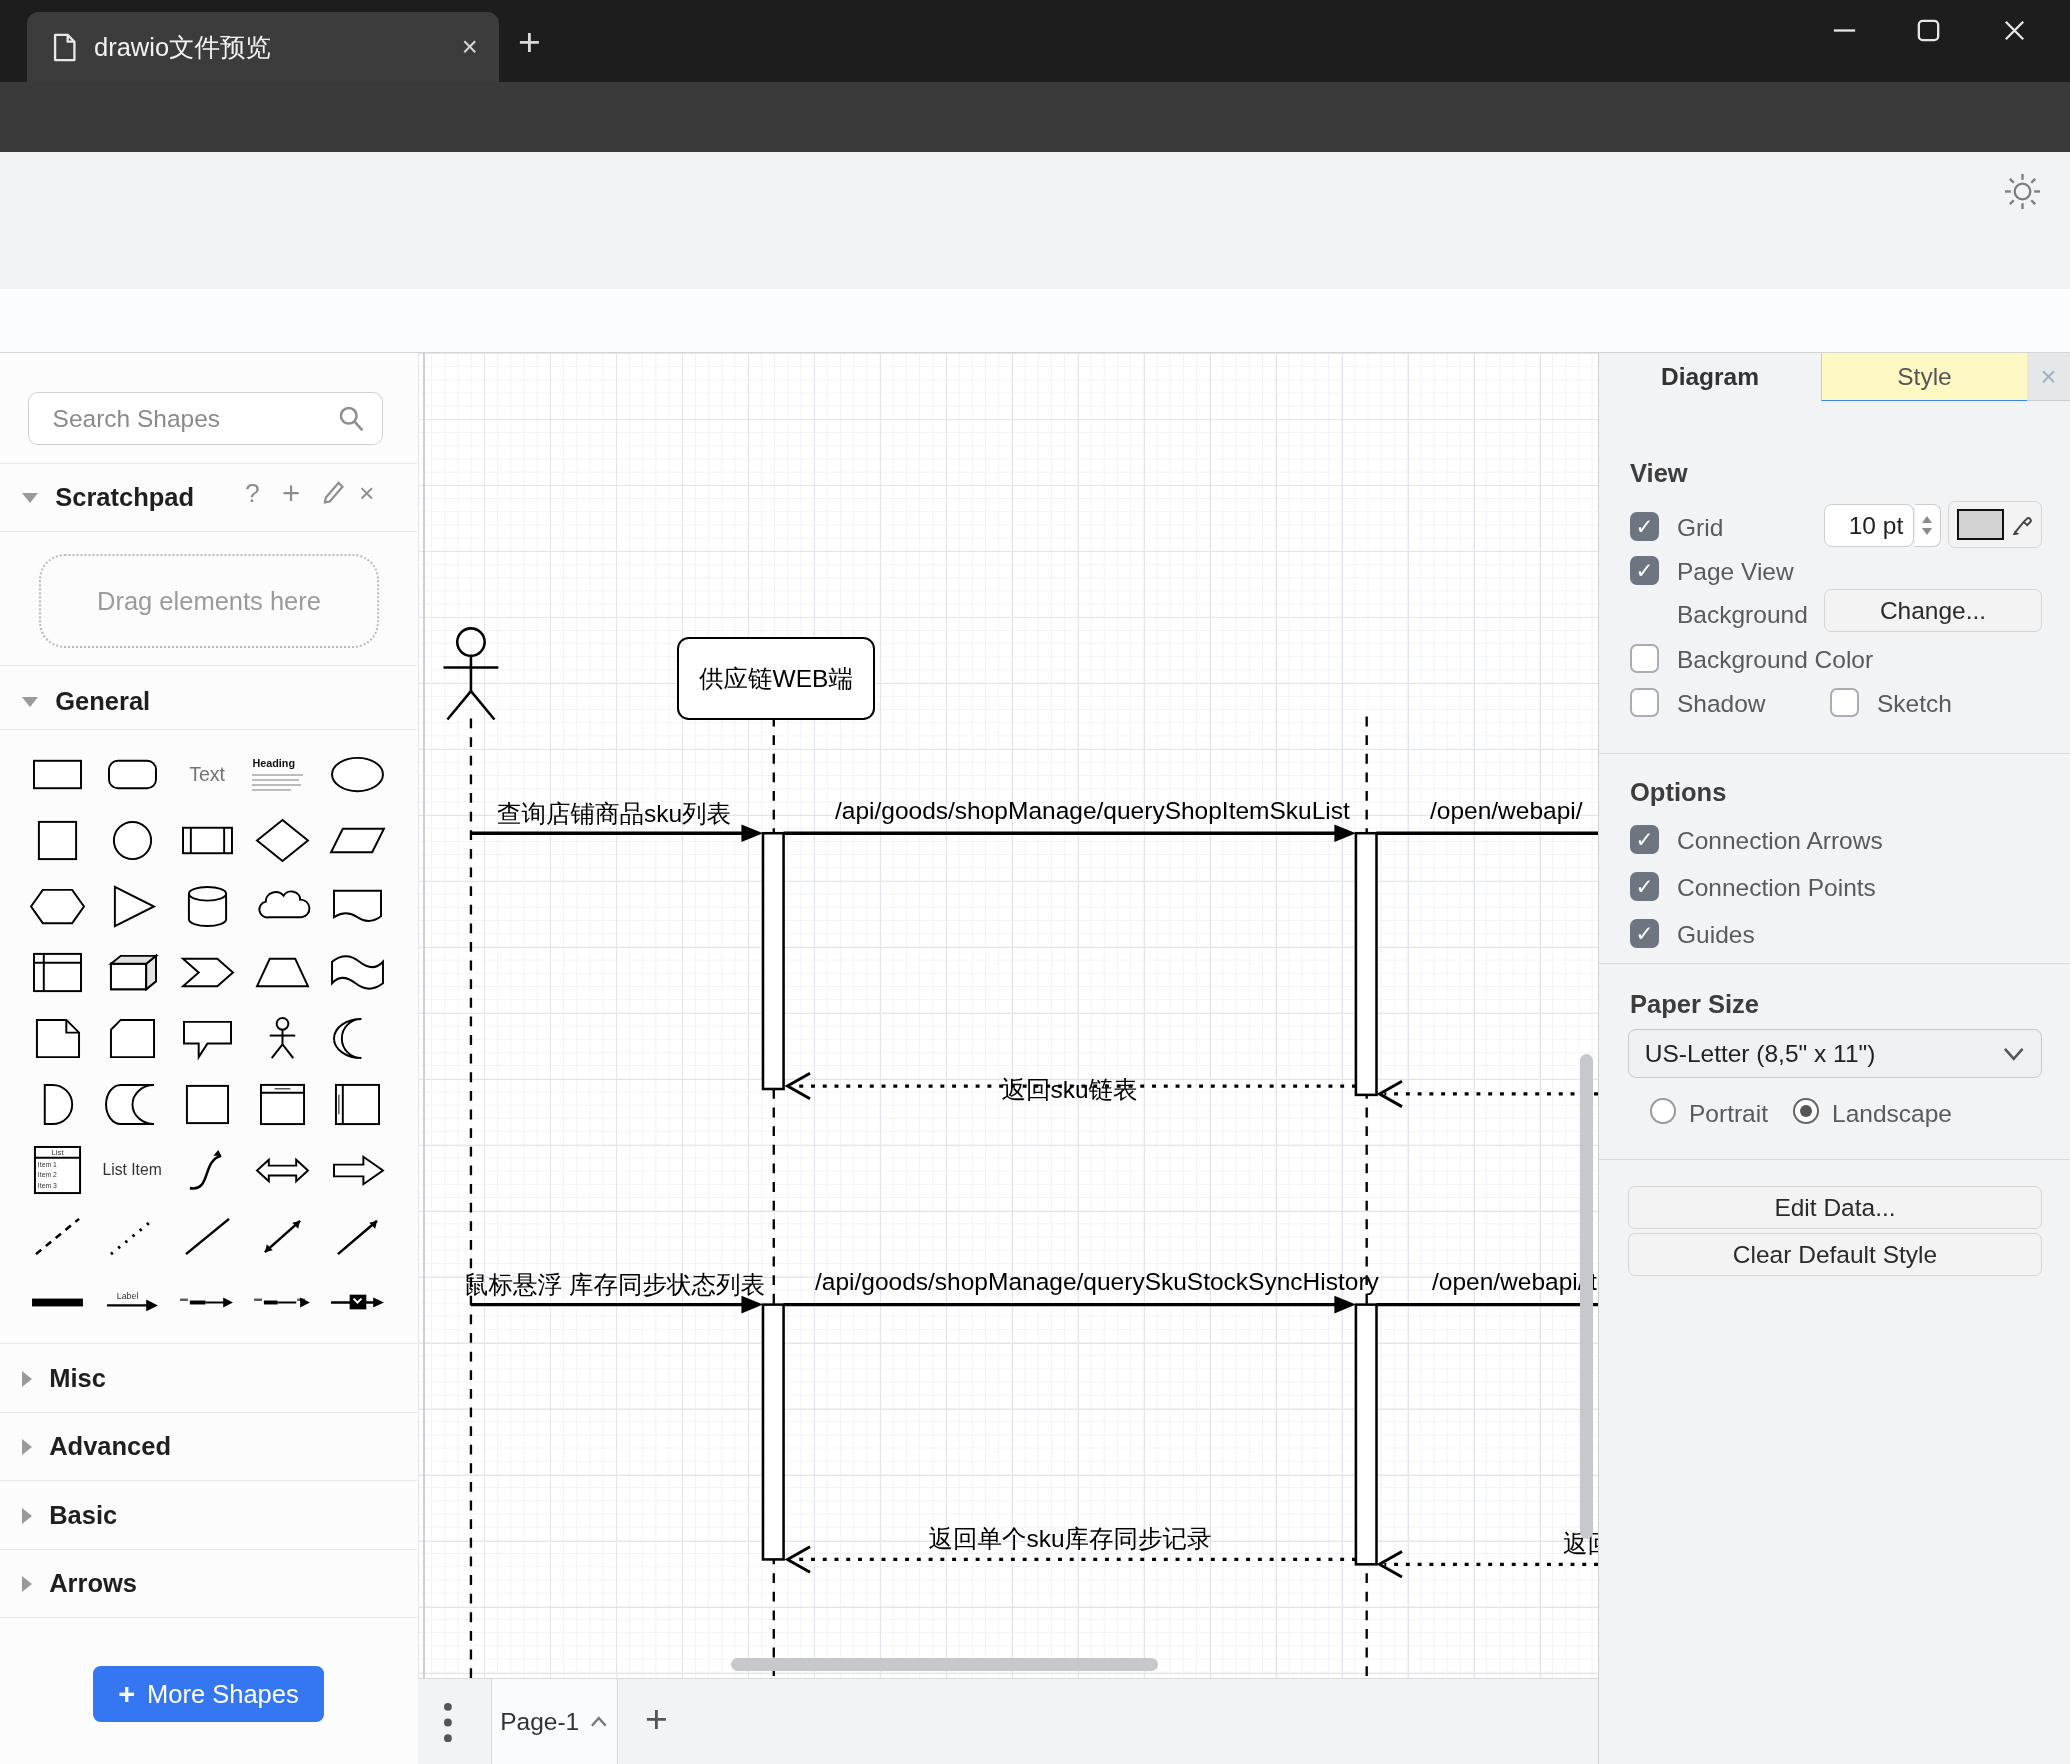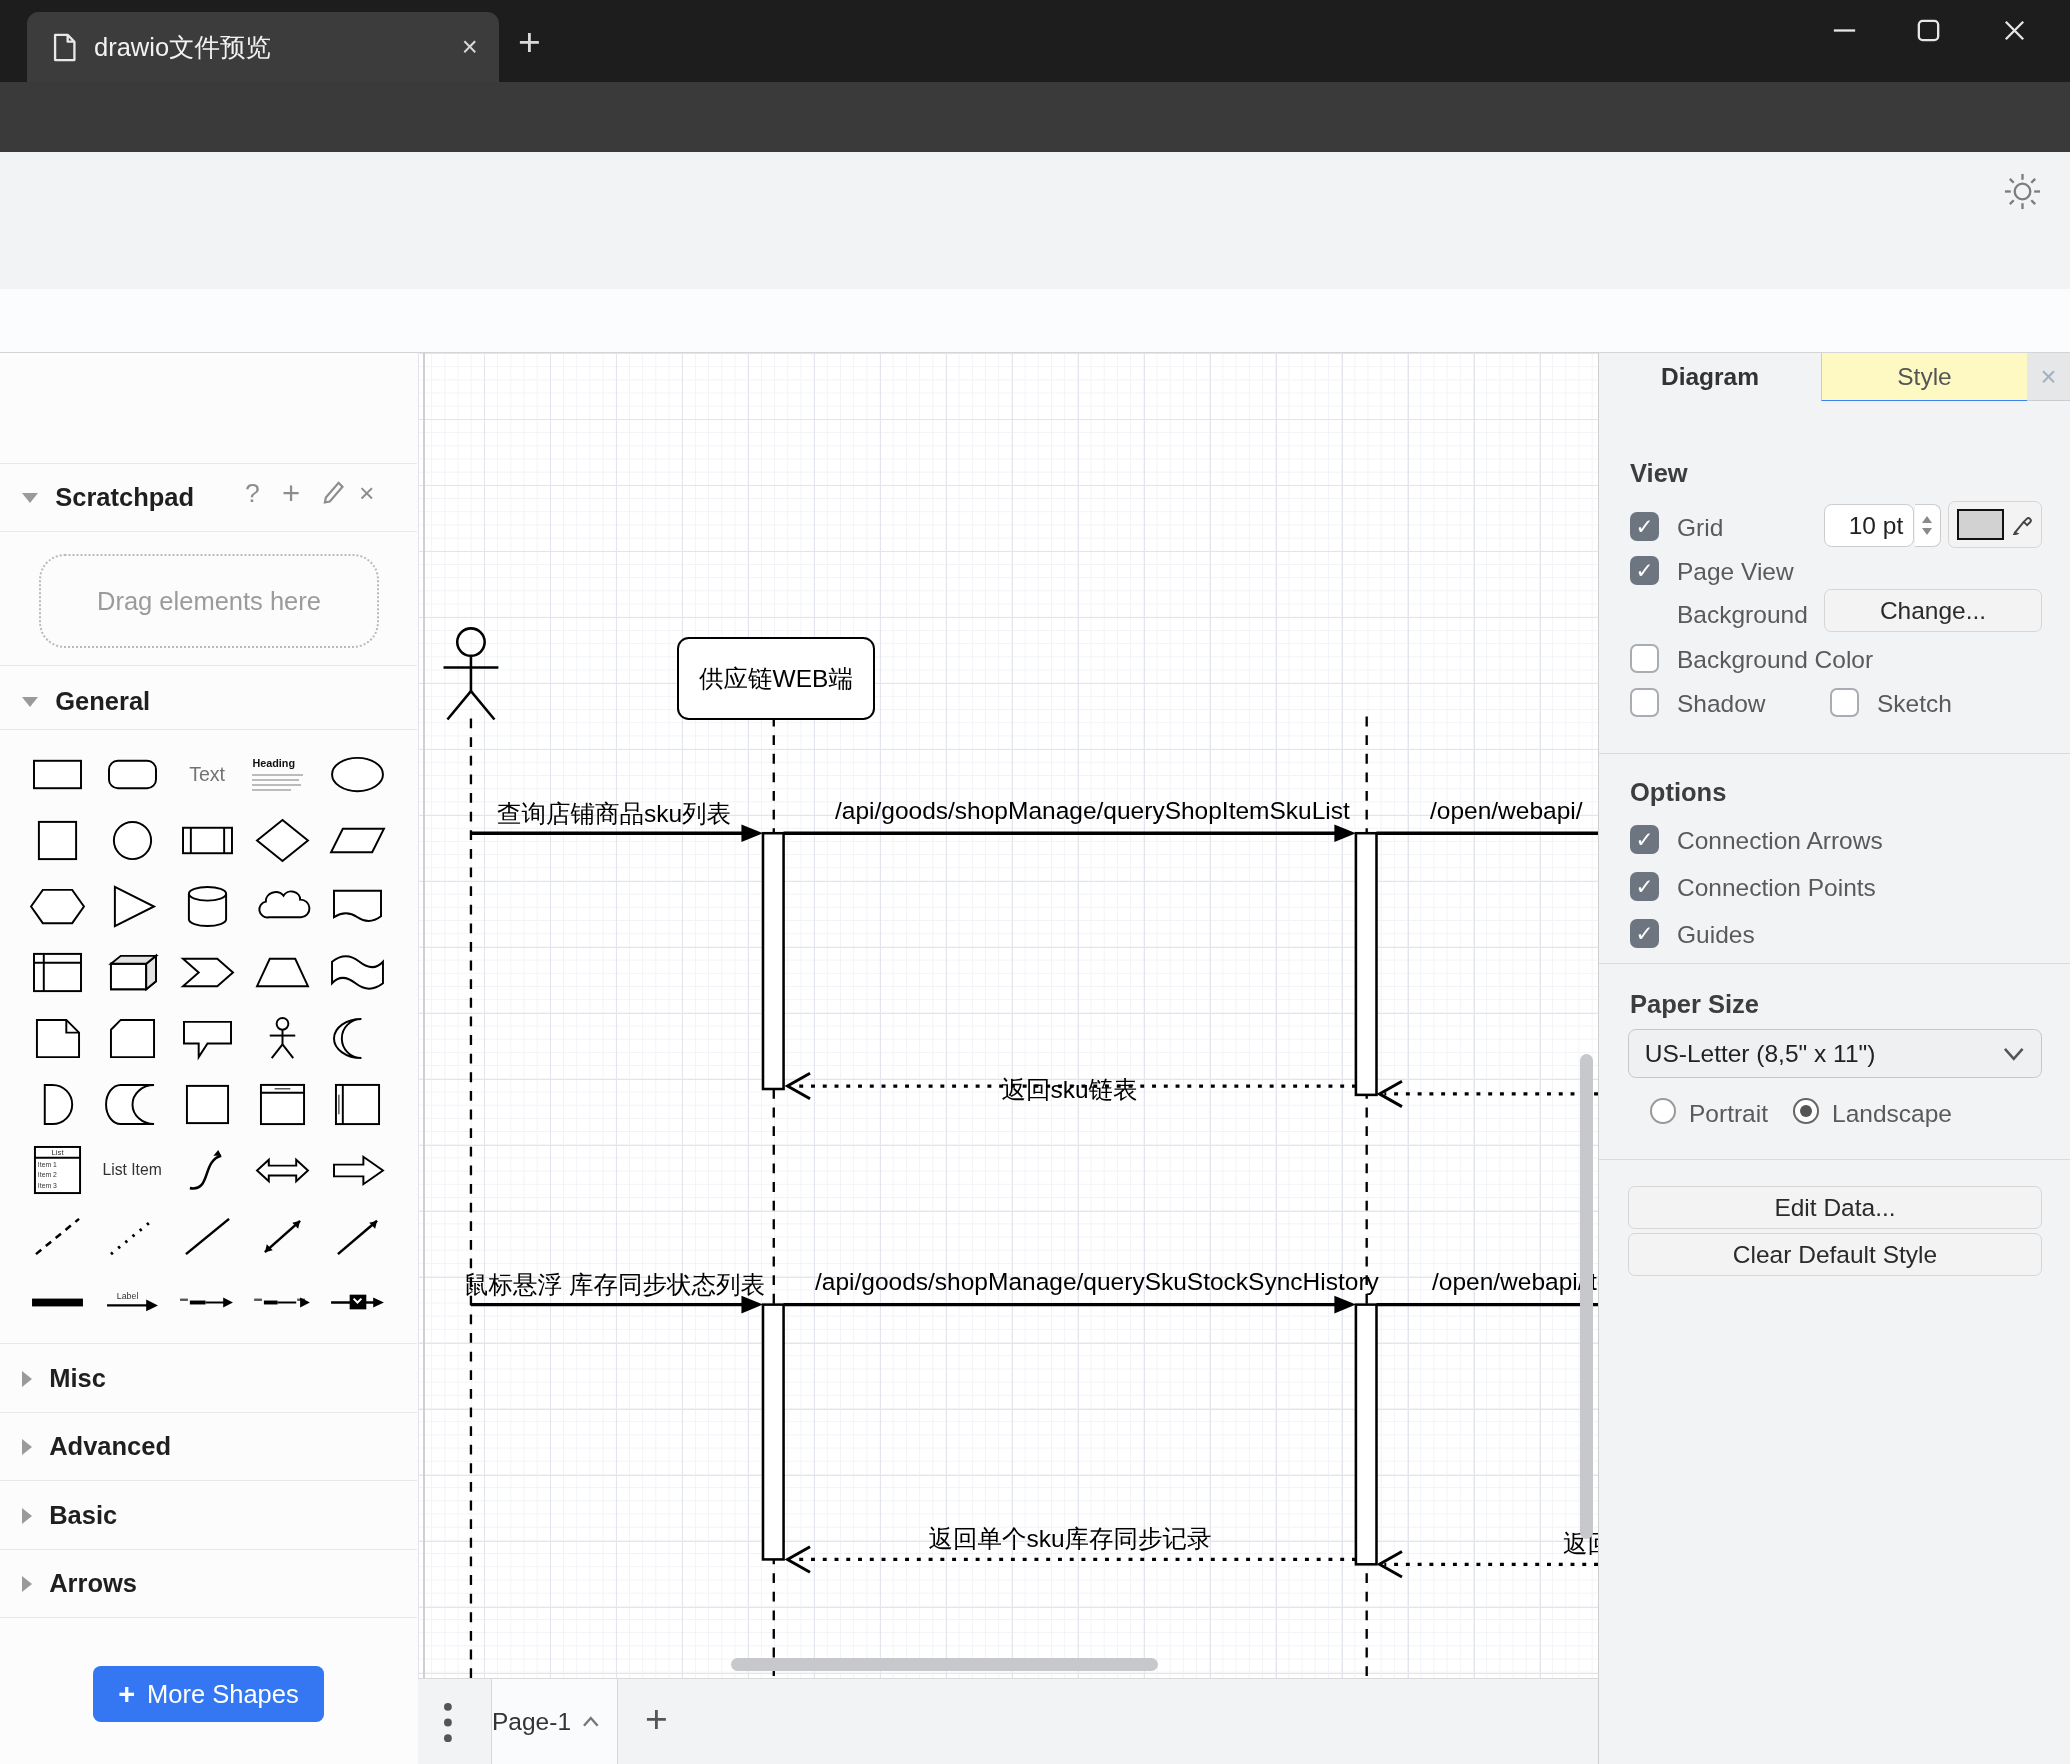--- a/index.html
+++ b/index.html
@@ -71,21 +71,21 @@
   .cb.on{background:#6d7680;border-color:#6d7680;display:flex;align-items:center;justify-content:center;}
   .cb.on::after{content:"\2713";color:#fff;font-size:21.6px;font-weight:bold;}
   .radio{width:25.5px;height:25.5px;box-sizing:border-box;border-radius:50%;border:2.5px solid #9a9a9a;background:#fff;}
   .radio.on{border-color:#666;display:flex;align-items:center;justify-content:center;}
   .radio.on::after{content:"";width:11.8px;height:11.8px;border-radius:50%;background:#555;}
   .rbtn{background:#f3f3f4;border:1px solid #d6d6d6;border-radius:6.9px;display:flex;align-items:center;justify-content:center;font-size:24.5px;color:#2a2a2a;box-sizing:border-box;font-family:inherit;}
   .rdiv{left:0;width:472px;height:1px;background:#d8dadd;}
   .numinput{background:#fff;border:1px solid #ccc;border-radius:7.8px;font-size:24.5px;color:#222;display:flex;align-items:center;justify-content:flex-end;padding-right:9.8px;box-sizing:border-box;}
   
   .footer{left:418px;top:1678px;width:1180px;height:86px;background:#f2f3f5;border-top:1px solid #d8d8d8;box-sizing:border-box;}
-  .pagetab{left:73px;top:0;width:125px;height:85px;background:#fafbfc;border-left:1px solid #d8d8d8;border-right:1px solid #d8d8d8;display:flex;align-items:center;justify-content:flex-start;gap:10px;font-size:24.5px;color:#333;}
+  .pagetab{left:73px;top:0;width:125px;height:85px;background:#fafbfc;border-left:1px solid #d8d8d8;border-right:1px solid #d8d8d8;display:flex;align-items:center;justify-content:center;gap:10px;font-size:24.5px;color:#333;}
 </style>
 </head>
 <body>
 
 <div id="screen">
 
   <div class="ab tabstrip">
     <div class="ab tab">
       <svg class="fav" width="23.5" height="29" viewBox="0 0 24 30">
           <path d="M2,2 h13 l7,7 v19 h-20 z M15,2 v7 h7" fill="none" stroke="#e8e8e8" stroke-width="2.4" stroke-linejoin="round"></path>
@@ -307,20 +307,27 @@
         </svg>
     </div>
     <div class="ab tbi" style="left:2015px;">
       <svg width="29" height="33" viewBox="0 0 30 34">
           <path d="M5,15 L15,5 L25,15 M5,28 L15,18 L25,28" class="ic" style="stroke:#3c3c3c"></path>
         </svg>
     </div>
   </div>
 
   <div class="ab sidebar">
+    <div class="ab search">
+      <input type="text" placeholder="Search Shapes" style="">
+      <svg style="position:absolute;right:17.6px;" width="27.4" height="27.4" viewBox="0 0 28 28">
+          <circle cx="12" cy="11" r="8" fill="none" stroke="#8f8f8f" stroke-width="2.6"></circle>
+          <line x1="18" y1="17" x2="26" y2="26" stroke="#8f8f8f" stroke-width="2.6"></line>
+        </svg>
+    </div>
     <div class="ab sdiv" style="top:110px;"></div>
     <div class="ab sechdr" style="left:21.6px;top:123px;height:43px;">
       <span class="tri-d"></span>
       <span>Scratchpad</span>
     </div>
     <span class="ab scricon" style="left:245px;top:125px;">?</span>
     <span class="ab scricon" style="left:282px;top:123px;font-size:31px;">+</span>
     <span class="ab" style="left:320px;top:125px;">
       <svg width="27.4" height="27.4" viewBox="0 0 28 28">
           <path d="M6,20 L19,5 L23,9 L10,24 L5,25 Z" fill="none" stroke="#8d8d8d" stroke-width="2.2"></path>

